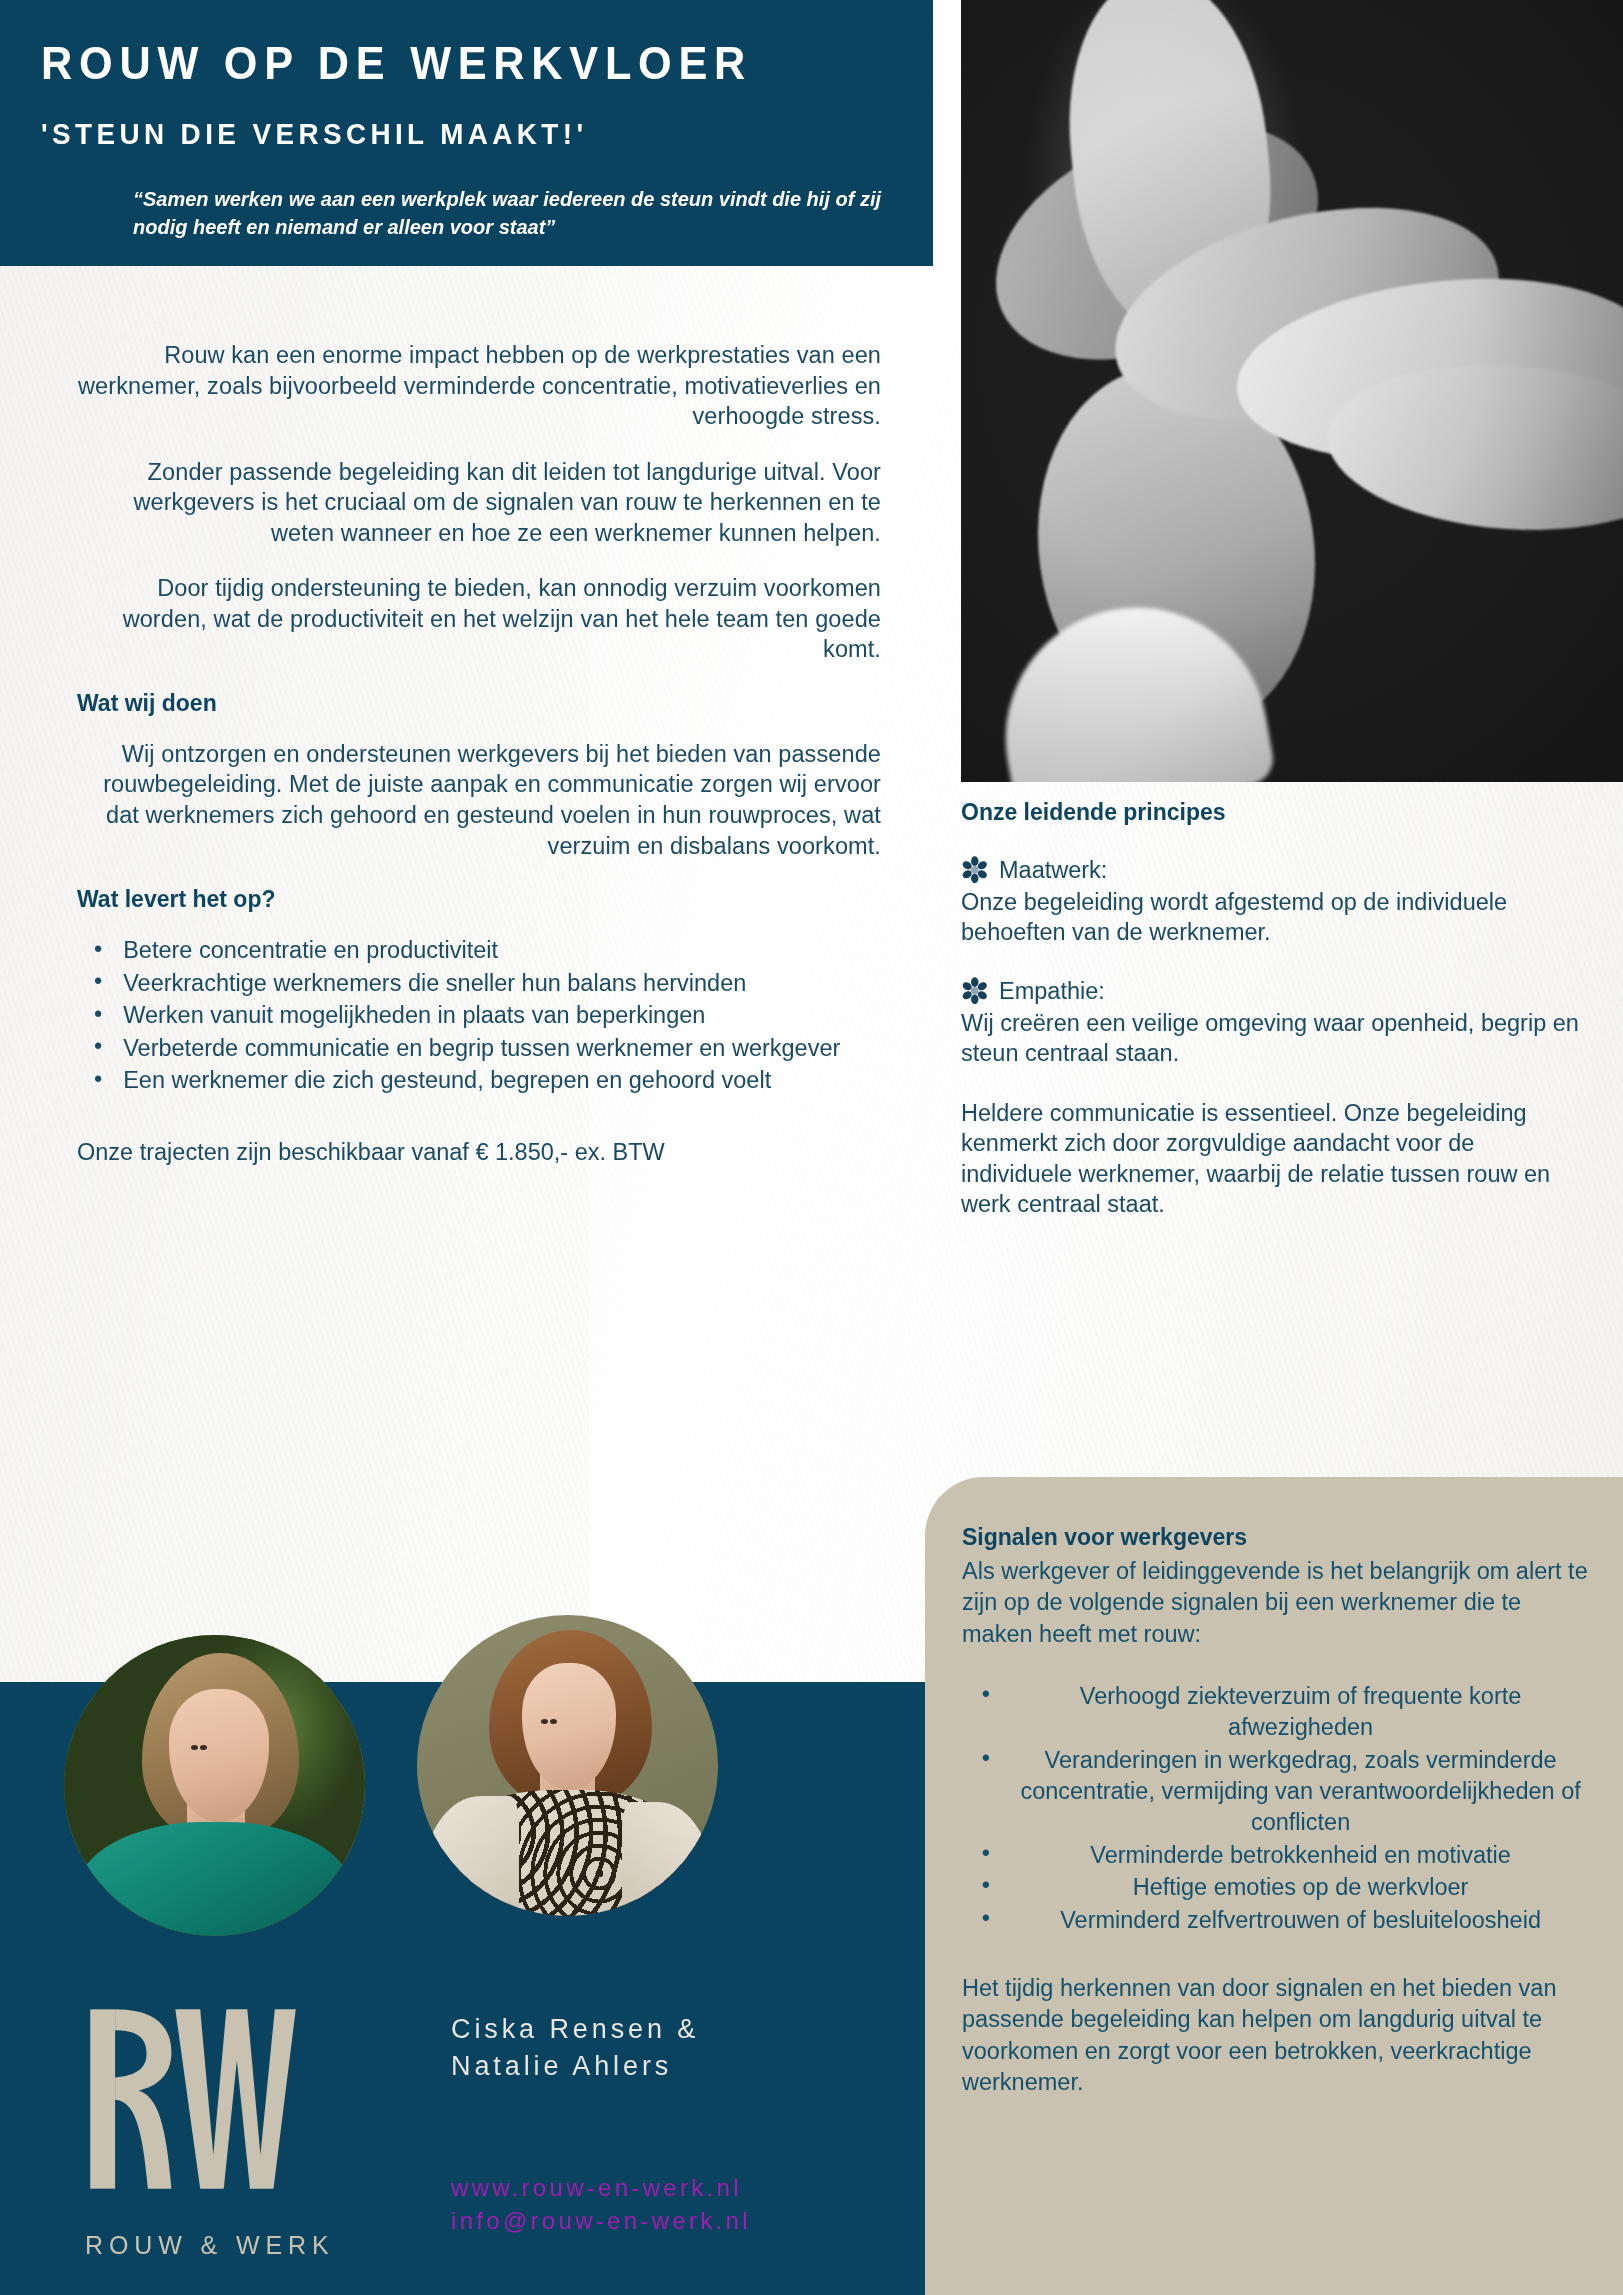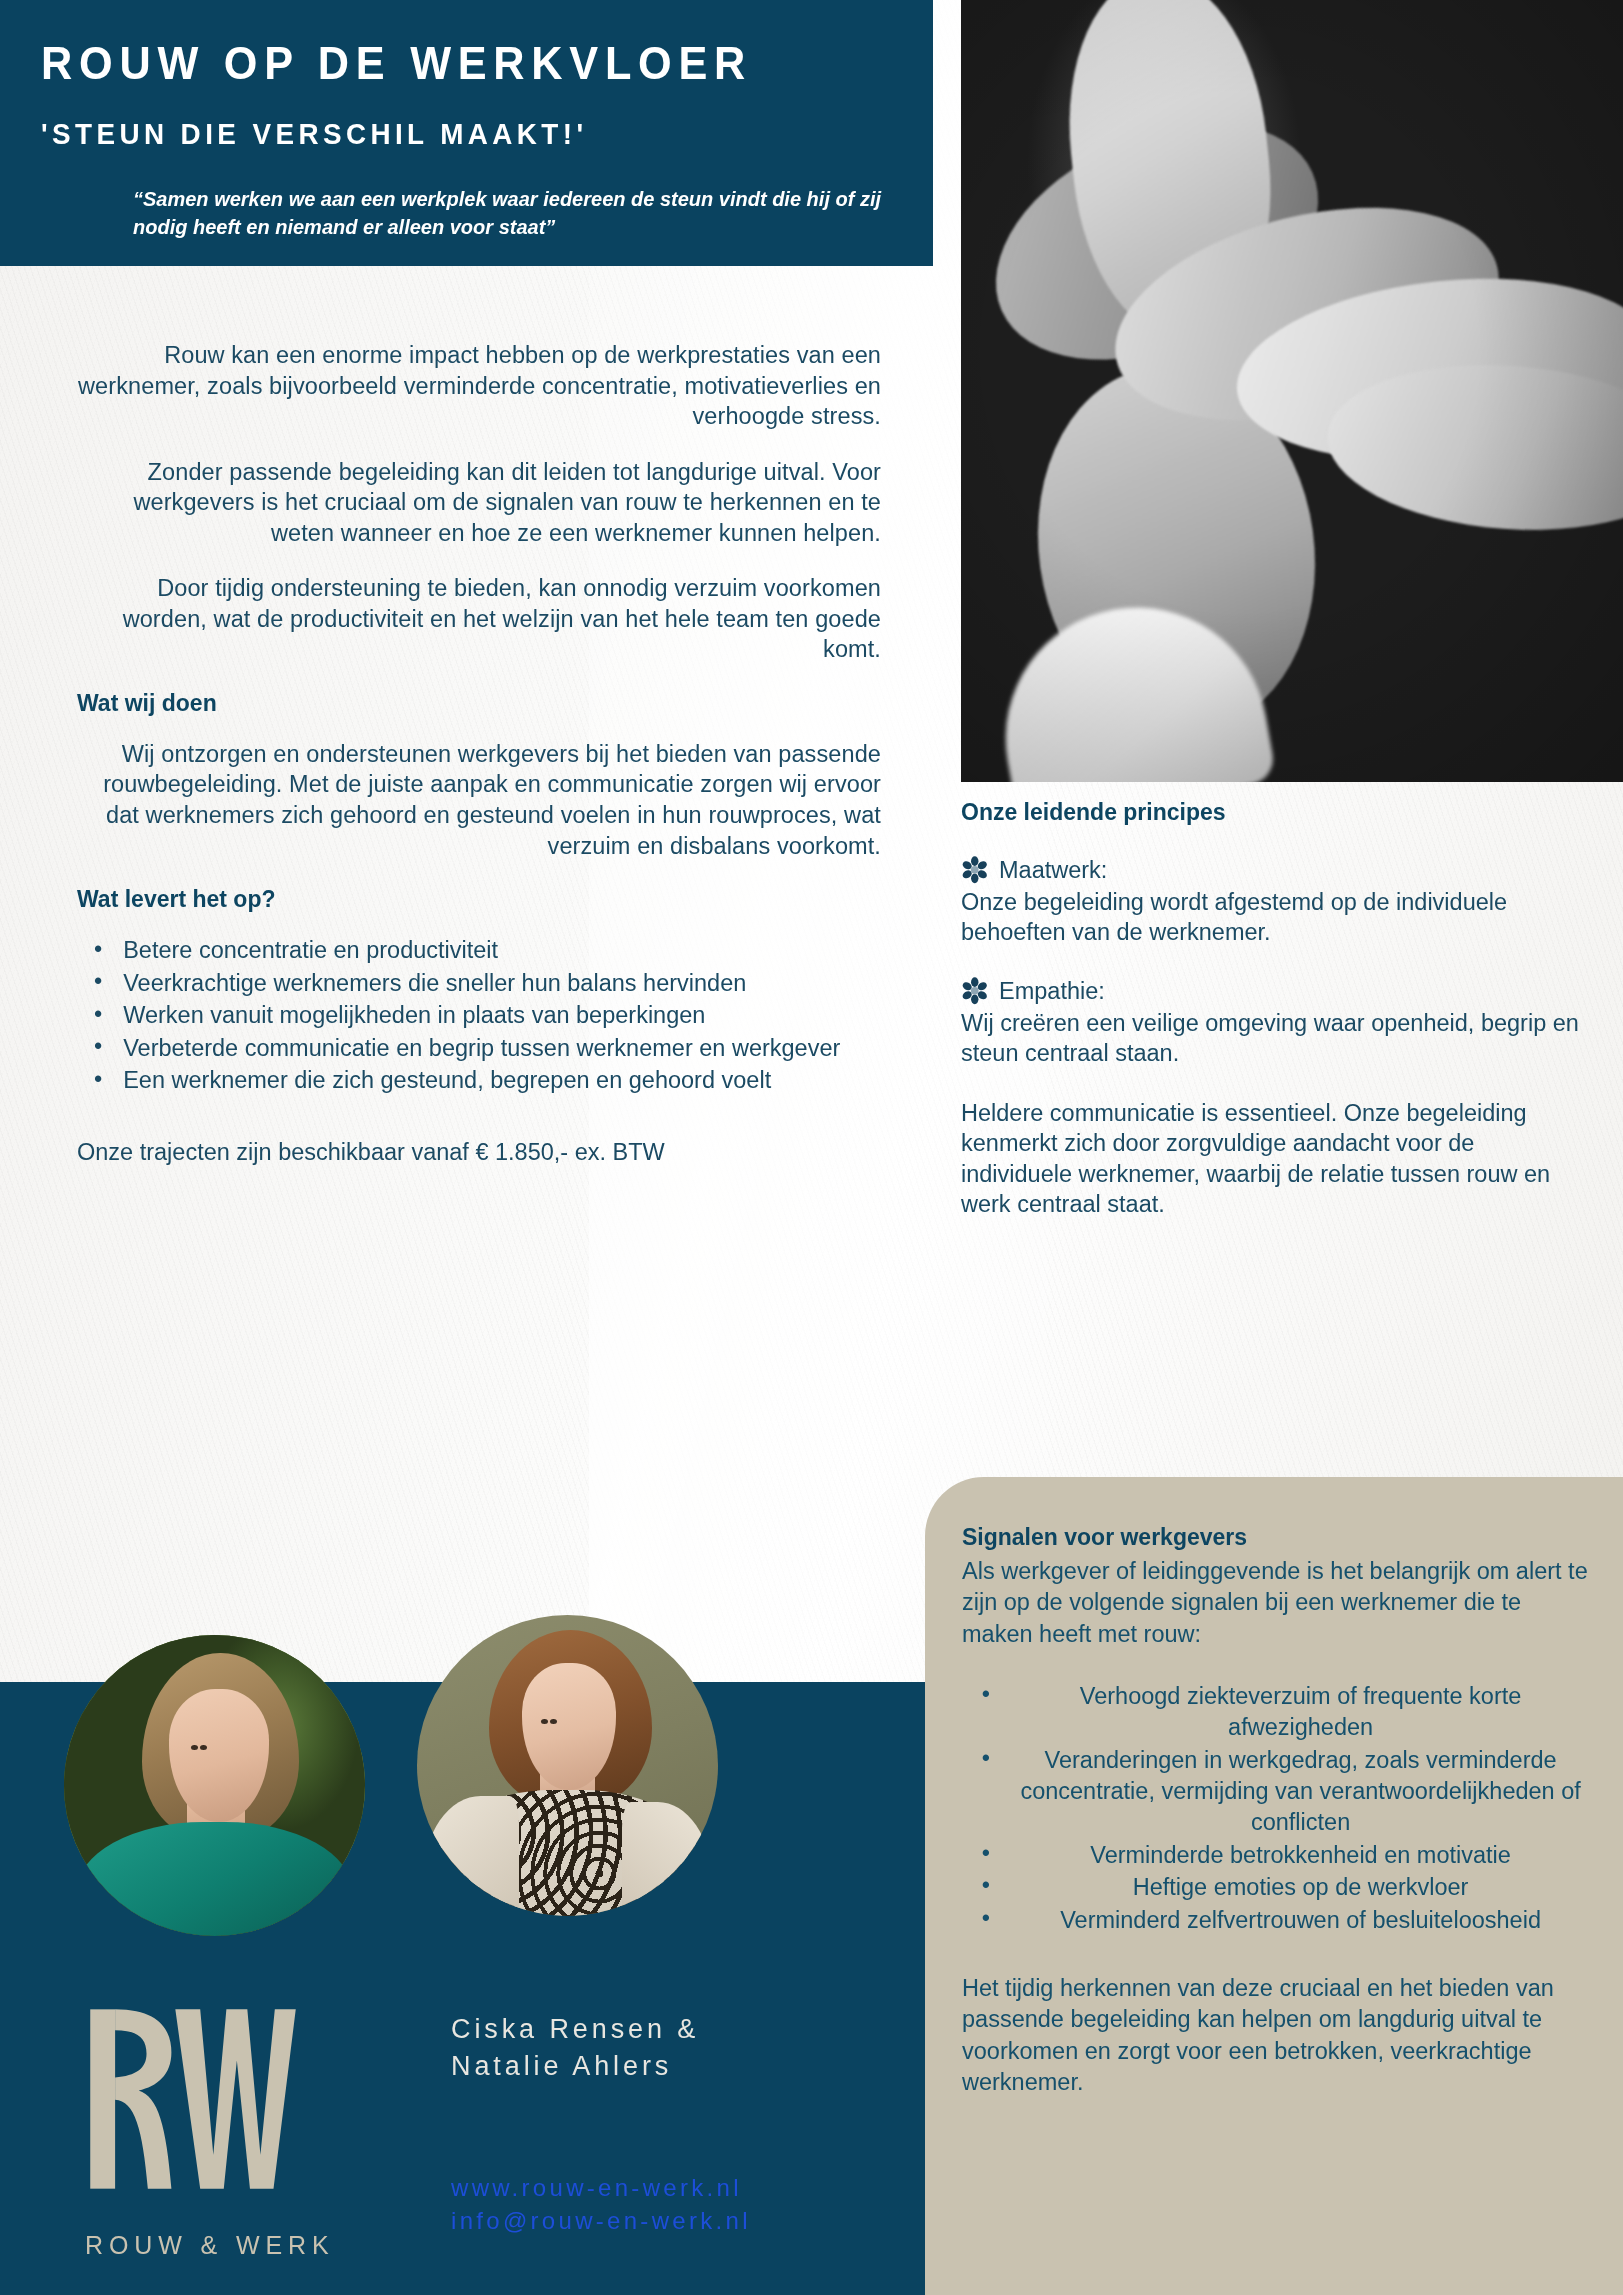--- a/index.html
+++ b/index.html
@@ -250,21 +250,21 @@
     font-weight:normal; white-space:nowrap;
   }
 
   
   .contact { position:absolute; left:451px; top:2011px; z-index:9; }
   .names {
     color:#e8e6e0; font-size:27px; letter-spacing:3.9px; line-height:1.38;
     white-space:nowrap; font-weight:normal;
   }
   .links {
-    color:#1d4ed8; font-size:24px; letter-spacing:3.3px; line-height:1.38;
+    color:#a21caf; font-size:24px; letter-spacing:3.3px; line-height:1.38;
     margin-top:85px; white-space:nowrap;
   }
 </style>
 </head>
 <body>
 
 <div class="paper-bg"></div>
 <div class="paper-sheen"></div>
 
 <div class="header">
@@ -401,15 +401,15 @@
 <div class="signals">
   <div class="signals-h">Signalen voor werkgevers</div>
   <div class="signals-p">Als werkgever of leidinggevende is het belangrijk om alert te zijn op de volgende signalen bij een werknemer die te maken heeft met rouw:</div>
   <ul class="signals-list">
     <li>Verhoogd ziekteverzuim of frequente korte afwezigheden</li>
     <li>Veranderingen in werkgedrag, zoals verminderde concentratie, vermijding van verantwoordelijkheden of conflicten</li>
     <li>Verminderde betrokkenheid en motivatie</li>
     <li>Heftige emoties op de werkvloer</li>
     <li>Verminderd zelfvertrouwen of besluiteloosheid</li>
   </ul>
-  <div class="signals-foot">Het tijdig herkennen van deze cruciaal en het bieden van passende begeleiding kan helpen om langdurig uitval te voorkomen en zorgt voor een betrokken, veerkrachtige werknemer.</div>
+  <div class="signals-foot">Het tijdig herkennen van door signalen en het bieden van passende begeleiding kan helpen om langdurig uitval te voorkomen en zorgt voor een betrokken, veerkrachtige werknemer.</div>
 </div>
 
 
 </body></html>

